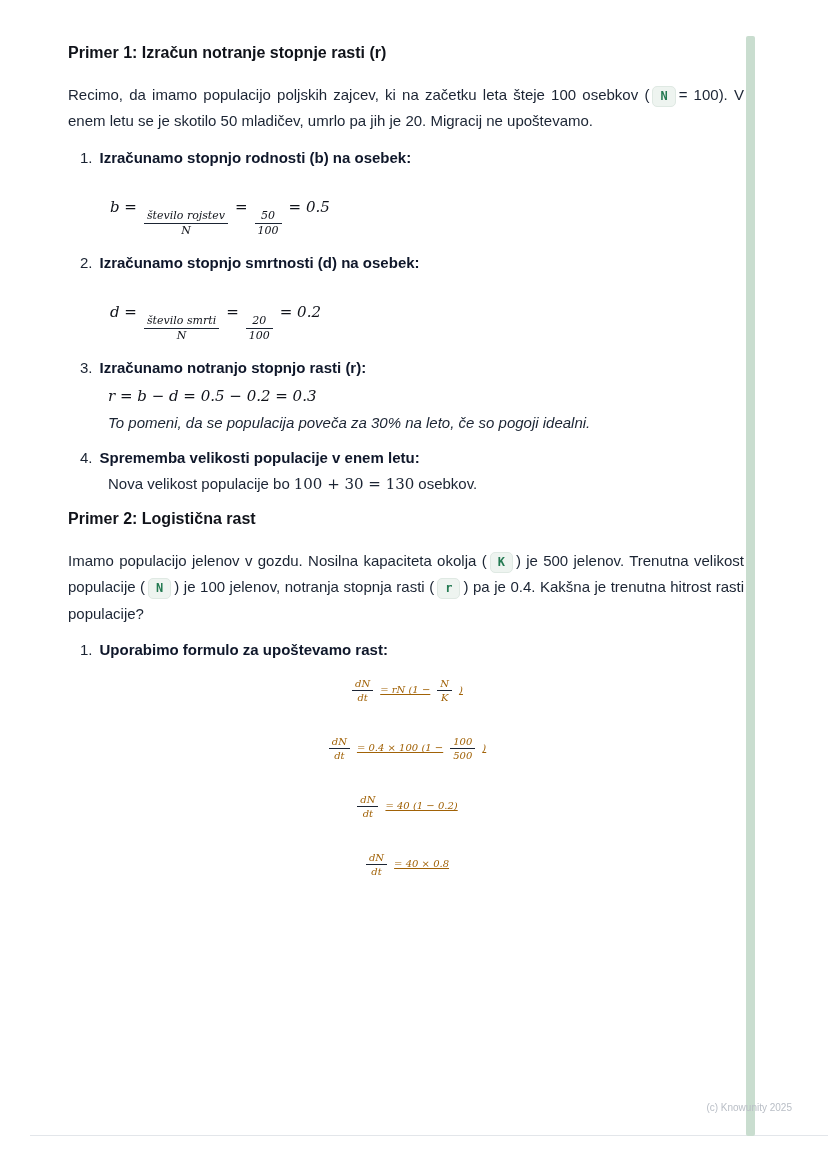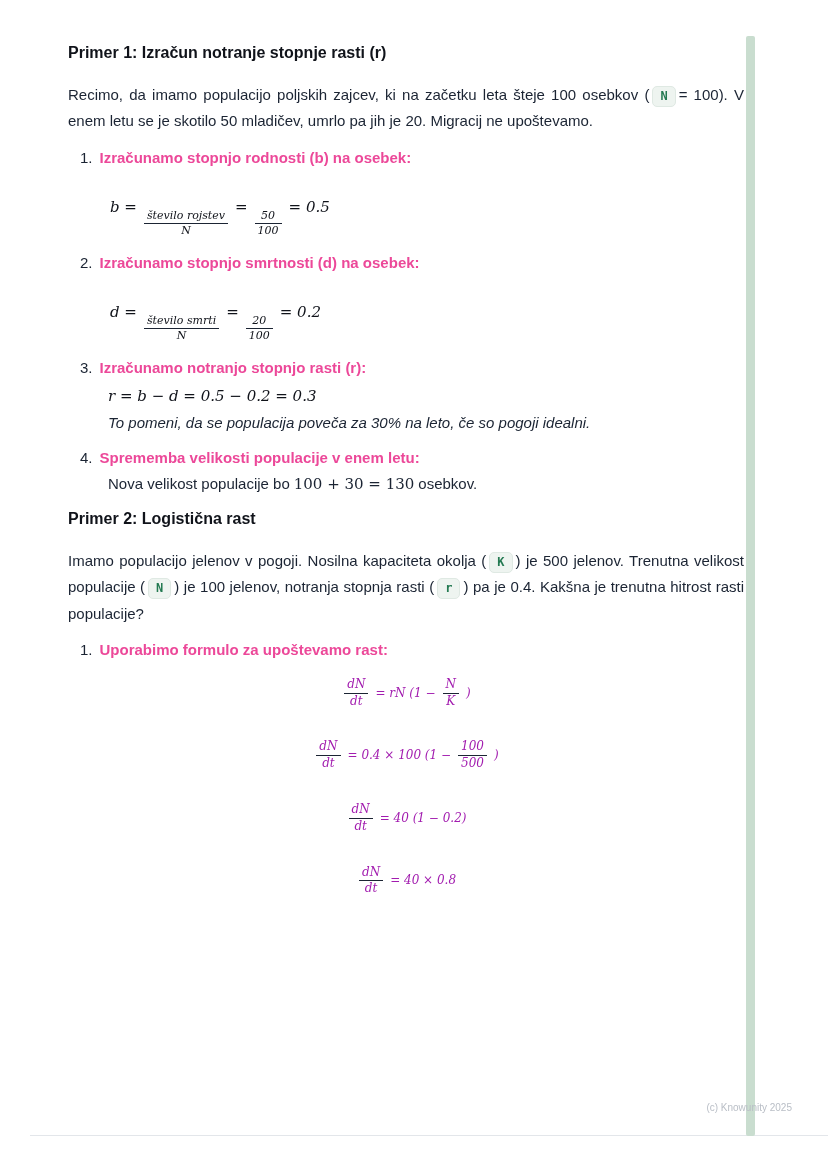--- a/index.html
+++ b/index.html
@@ -57,21 +57,21 @@
     padding: 0 7px 1px 7px;
     margin: 0 3px;
     line-height: 1.5;
     vertical-align: baseline;
   }
   .step {
     margin: 14px 0 6px 12px;
     font-size: 15px;
   }
   .step .step-num { margin-right: 7px; font-weight: 400; }
-  .step .step-label { font-weight: 700; color: #ec4899; }
+  .step .step-label { font-weight: 700; color: #0f172a; }
   .math-line {
     margin: 10px 0 4px 40px;
     font-family: "DejaVu Serif", serif;
     font-style: italic;
     font-size: 15px;
     color: #10131a;
     line-height: 1.4;
   }
   .note {
     margin: 2px 0 12px 40px;
@@ -94,23 +94,24 @@
     margin: 0 5px;
   }
   .frac .fnum { display: block; border-bottom: 1px solid #1b2433; padding: 0 3px 1px 3px; }
   .frac .fden { display: block; padding: 1px 3px 0 3px; }
   .frac.small { font-size: 11px; transform: translateY(-2px); margin-top: 36px; }
   .mtext { margin: 0 2px; }
   .display-math {
     text-align: center;
     font-family: "DejaVu Serif", serif;
     font-style: italic;
-    font-size: 12px;
-    color: #a21caf;
+    font-size: 10px;
+    color: #a16207;
     margin: 20px 0 32px 0;
+    text-decoration: underline;
   }
   .display-math.dm-b { margin-top: 28px; }
   .watermark {
     position: absolute;
     top: 1102px;
     right: 36px;
     font-size: 10px;
     color: #b9bec6;
     z-index: 2;
     font-family: "Liberation Sans", sans-serif;
@@ -149,21 +150,21 @@
     <div class="math-line">r = b − d = 0.5 − 0.2 = 0.3</div>
     <div class="note">To pomeni, da se populacija poveča za 30% na leto, če so pogoji idealni.</div>
 
     <div class="step">
       <span class="step-num">4.</span><span class="step-label">Sprememba velikosti populacije v enem letu:</span>
     </div>
     <div class="plain-note"><span>Nova velikost populacije bo</span><span class="mseg">100 + 30 = 130</span><span>osebkov.</span></div>
 
     <h2 class="title second">Primer 2: Logistična rast</h2>
 
-    <p class="para"><span>Imamo populacijo jelenov v pogoji. Nosilna kapaciteta okolja (</span><span class="badge">K</span><span>) je 500 jelenov. Trenutna velikost populacije (</span><span class="badge">N</span><span>) je 100 jelenov, notranja stopnja rasti (</span><span class="badge">r</span><span>) pa je 0.4. Kakšna je trenutna hitrost rasti populacije?</span></p>
+    <p class="para"><span>Imamo populacijo jelenov v gozdu. Nosilna kapaciteta okolja (</span><span class="badge">K</span><span>) je 500 jelenov. Trenutna velikost populacije (</span><span class="badge">N</span><span>) je 100 jelenov, notranja stopnja rasti (</span><span class="badge">r</span><span>) pa je 0.4. Kakšna je trenutna hitrost rasti populacije?</span></p>
 
     <div class="step">
       <span class="step-num">1.</span><span class="step-label">Uporabimo formulo za upoštevamo rast:</span>
     </div>
     <div class="display-math">
       <span class="frac"><span class="fnum">dN</span><span class="fden">dt</span></span><span class="mtext">= rN (1 −</span><span class="frac"><span class="fnum">N</span><span class="fden">K</span></span><span class="mtext">)</span>
     </div>
 
     <div class="display-math">
       <span class="frac"><span class="fnum">dN</span><span class="fden">dt</span></span><span class="mtext">= 0.4 × 100 (1 −</span><span class="frac"><span class="fnum">100</span><span class="fden">500</span></span><span class="mtext">)</span>

